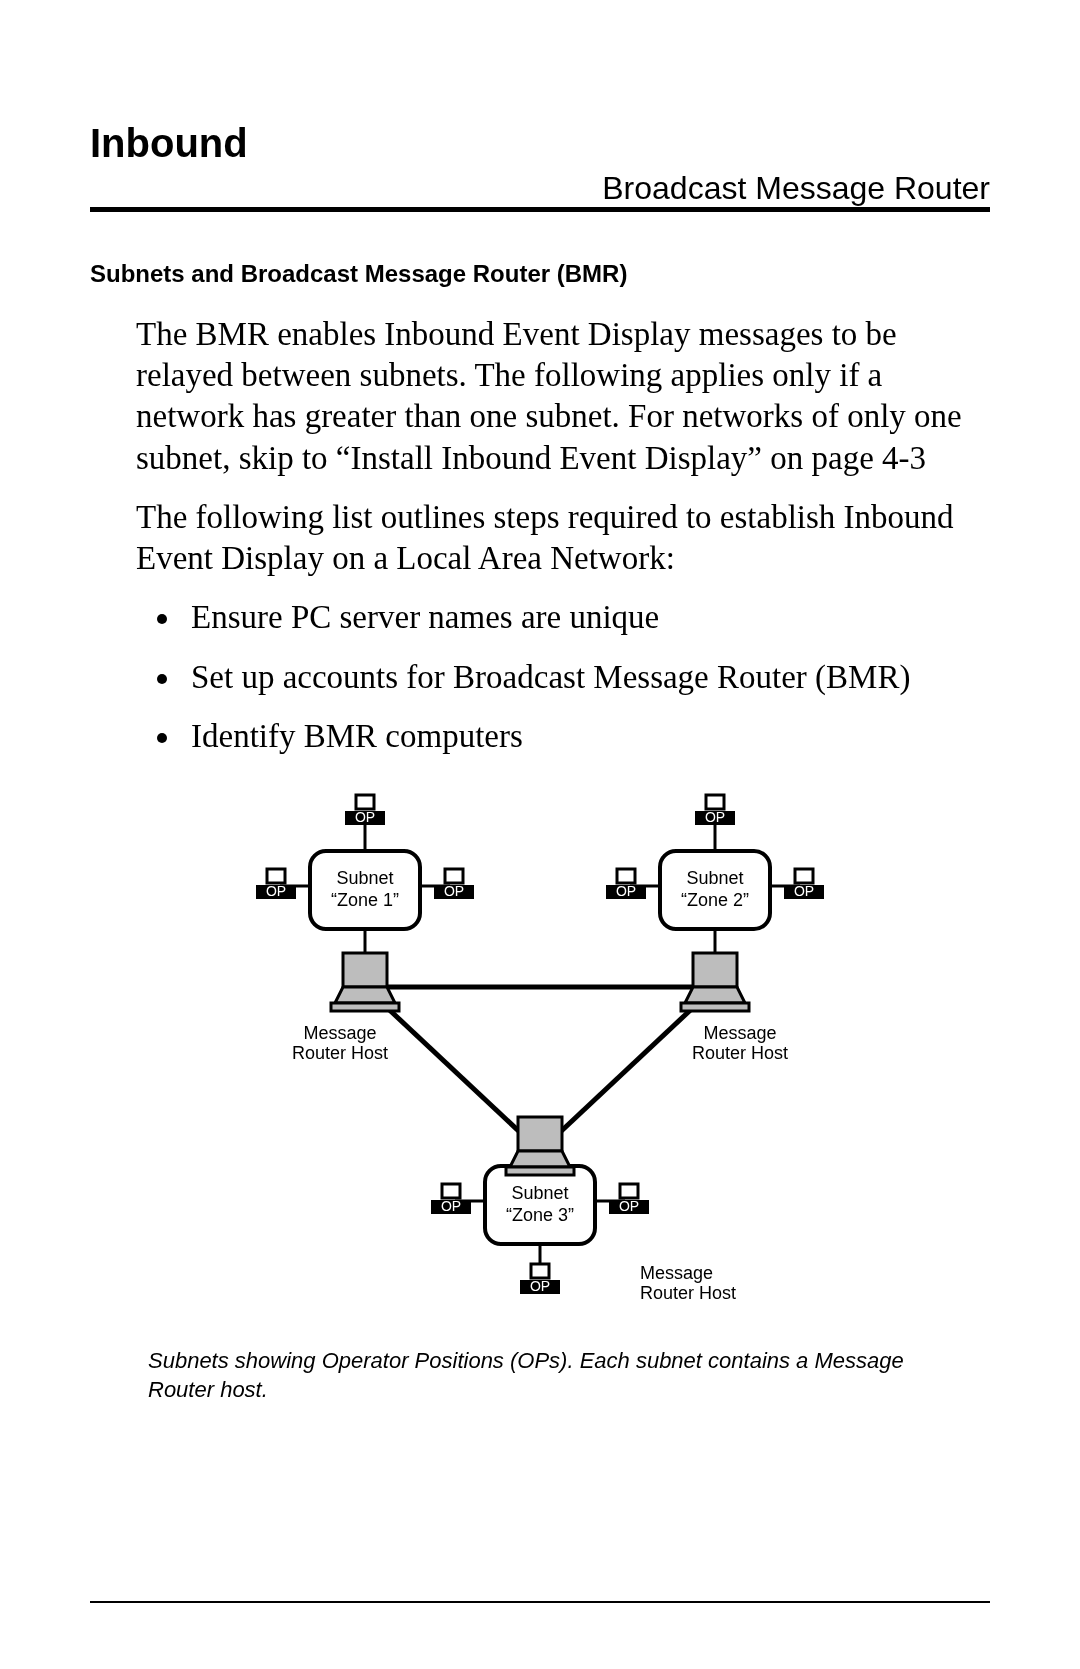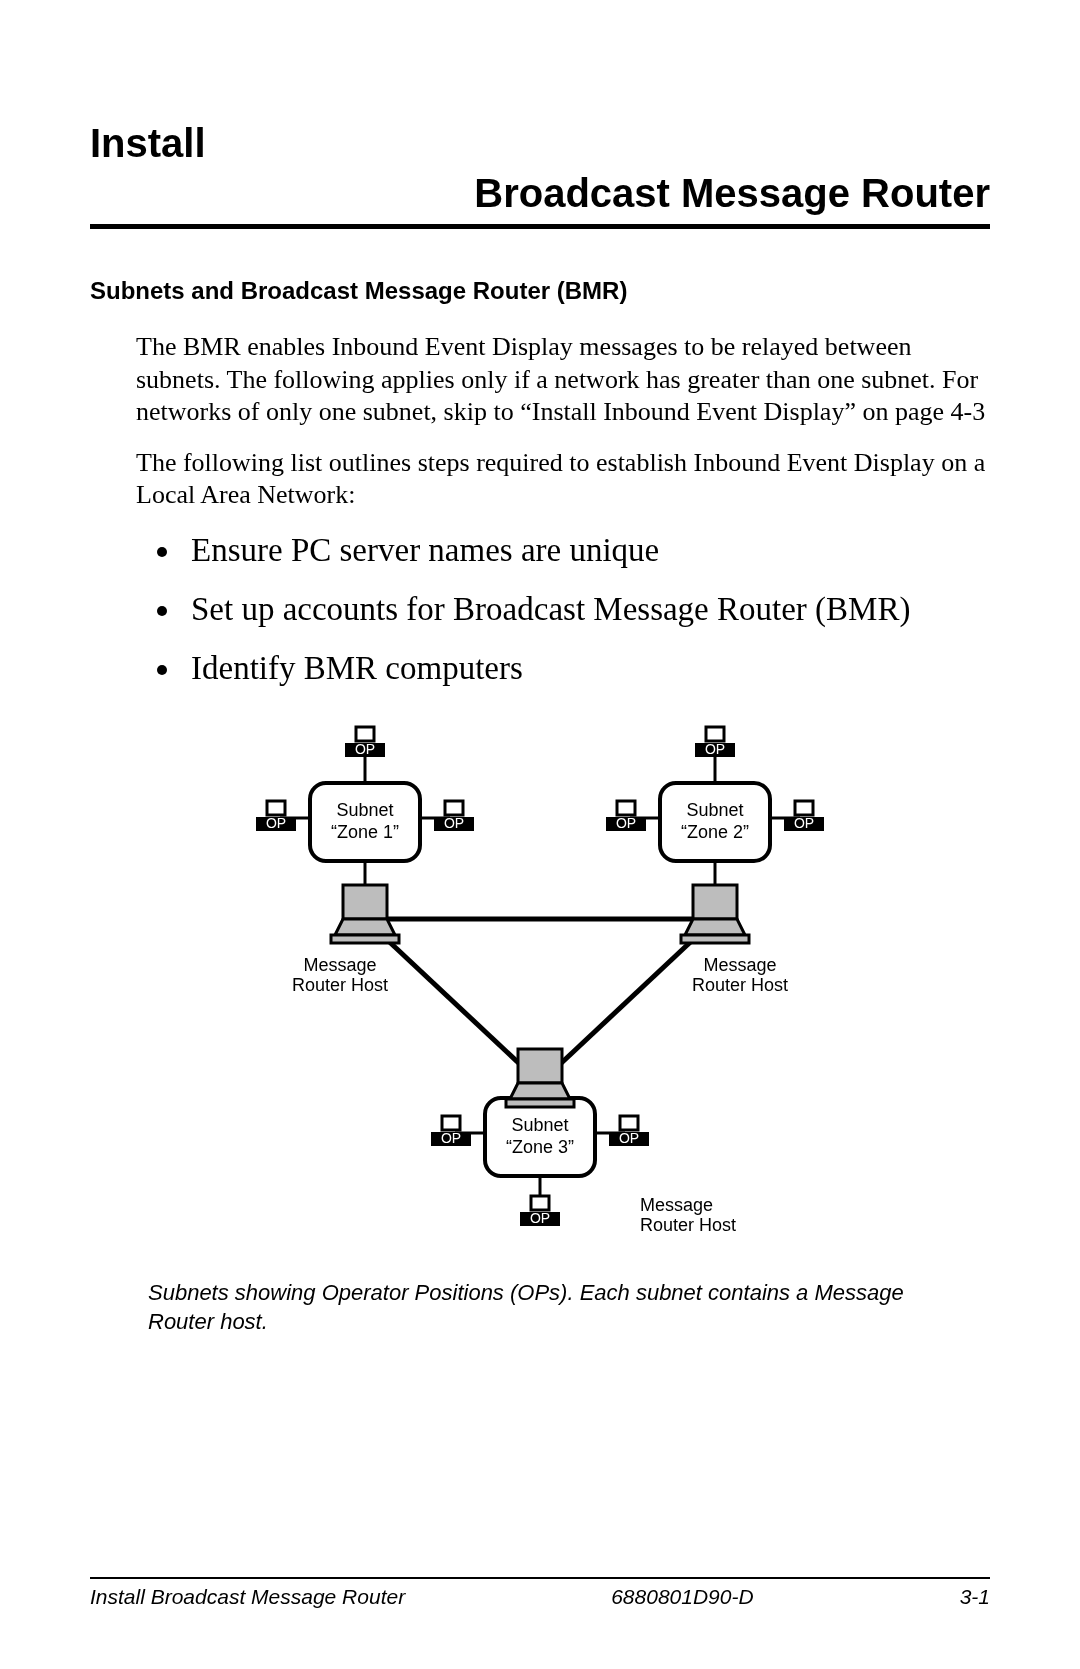--- a/index.html
+++ b/index.html
@@ -17,35 +17,35 @@
     justify-content: space-between;
     align-items: baseline;
     font-family: Arial, Helvetica, sans-serif;
     font-weight: bold;
     font-size: 40px;
     line-height: 1.15;
     margin-bottom: 4px;
   }
   .chapter-title-2 {
     font-family: Arial, Helvetica, sans-serif;
-    font-weight: bold;
-    font-size: 40px;
+    font-weight: normal;
+    font-size: 32px;
     text-align: right;
     line-height: 1.15;
-    margin-bottom: 8px;
+    margin-bottom: 0;
   }
   .hr-thick { border: none; border-top: 5px solid #000; margin-bottom: 48px; }
   .section-heading {
     font-family: Arial, Helvetica, sans-serif;
     font-weight: bold;
     font-size: 24px;
     margin-bottom: 26px;
   }
   .body-text {
-    font-size: 26px;
+    font-size: 33px;
     line-height: 1.25;
     margin-left: 46px;
     margin-bottom: 18px;
   }
   ul.body-list {
     list-style: disc;
     margin-left: 93px;
     font-size: 33px;
     line-height: 1.25;
   }
@@ -78,21 +78,21 @@
   }
 
   
   .svg-label { font-family: Arial, Helvetica, sans-serif; font-size: 18px; fill: #000; }
   .svg-op    { font-family: Arial, Helvetica, sans-serif; font-size: 14px; fill: #fff; font-weight: normal; }
 </style>
 </head>
 <body>
 
 <div class="chapter-header">
-  <span>Install</span>
+  <span>Inbound</span>
 </div>
 <div class="chapter-title-2">Broadcast Message Router</div>
 <hr class="hr-thick">
 
 <div class="section-heading">Subnets and Broadcast Message Router (BMR)</div>
 <p class="body-text">The BMR enables Inbound Event Display messages to be relayed between subnets.  The following applies only if a network has greater than one subnet.  For networks of only one subnet, skip to “Install Inbound Event Display” on page 4-3</p>
 <p class="body-text">The following list outlines steps required to establish Inbound Event Display on a Local Area Network:</p>
 <ul class="body-list">
   <li>Ensure PC server names are unique</li>
   <li>Set up accounts for Broadcast Message Router (BMR)</li>
@@ -193,18 +193,13 @@
     <text class="svg-label" x="430" y="498" text-anchor="start">Message</text>
     <text class="svg-label" x="430" y="518" text-anchor="start">Router Host</text>
   </g>
 </svg>
 </div>
 
 <p class="caption">Subnets showing Operator Positions (OPs).  Each subnet contains a Message Router host.</p>
 
 <div class="footer">
   <hr class="footer-rule">
-  <div class="footer-row">
-    <span>Install Broadcast Message Router</span>
-    <span>6880801D90-D</span>
-    <span>3-1</span>
-  </div>
 </div>
 
 </body></html>

